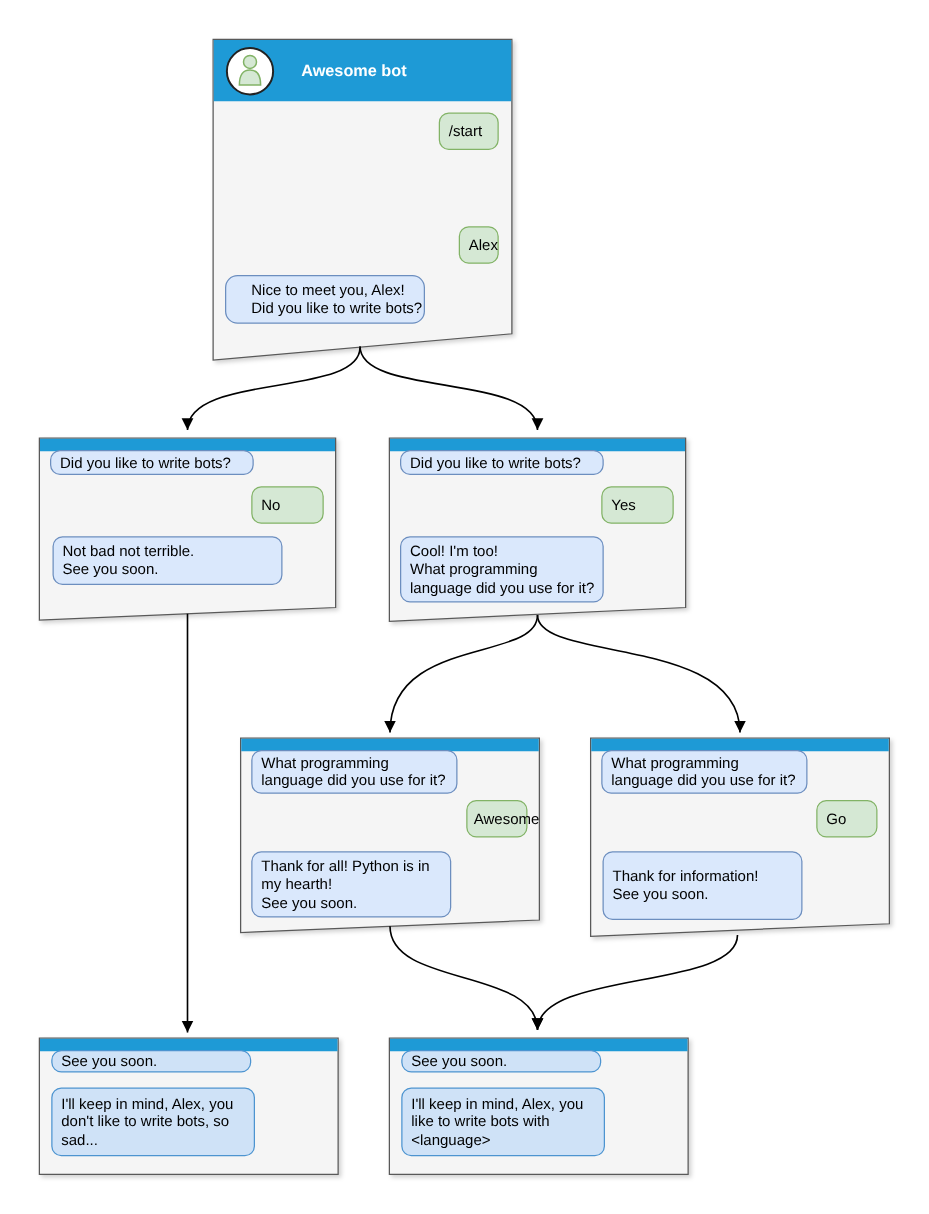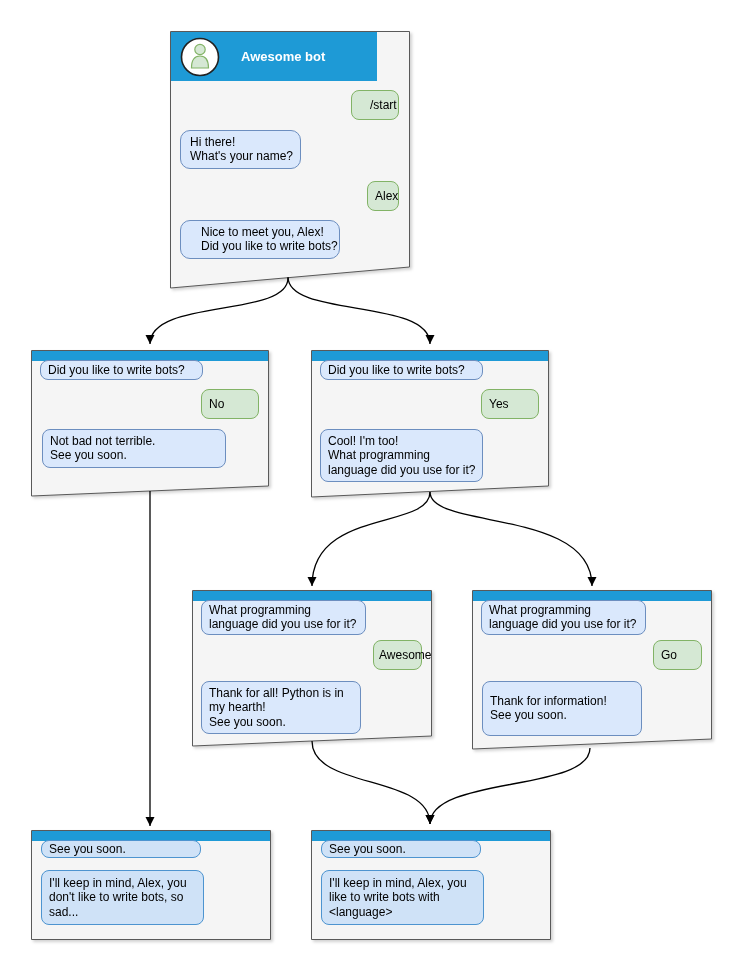--- a/index.html
+++ b/index.html
@@ -5,21 +5,21 @@
   html,body { margin:0; padding:0; background:#ffffff; }
   body { width:743px; height:971px; font-family:"Liberation Sans", sans-serif; }
   #canvas { position:relative; width:743px; height:971px; overflow:hidden; }
   #diagram-svg { position:absolute; left:0; top:0; }
   .win { fill:var(--window-bg); stroke:var(--window-border); stroke-width:1;
          filter:drop-shadow(2px 2px 1.5px rgba(0,0,0,0.18)); }
   .edge { fill:none; stroke:var(--arrow-color); stroke-width:1.3; }
   .win-wrap { position:absolute; }
   .strip { position:absolute; left:1px; top:1px; height:10px; width:236px;
            background:var(--header-blue); }
-  .main-header { position:absolute; left:1px; top:1px; height:49px; width:206px;
+  .main-header { position:absolute; left:1px; top:1px; height:49px; width:238px;
                  background:var(--header-blue); display:flex; align-items:center; }
   .avatar { margin-left:9px; flex:0 0 auto; }
   .title { color:#ffffff; font-weight:bold; font-size:13px; margin-left:21px; }
   .bubble { position:absolute; white-space:pre; font-size:12px; line-height:1.2;
             border-radius:8px; box-sizing:border-box; color:#000; }
   .bot  { background:var(--bot-bubble-bg); border:1px solid var(--bot-bubble-border); }
   .user { background:var(--user-bubble-bg); border:1px solid var(--user-bubble-border); }
   .endb { background:var(--end-bubble-bg); border:1px solid var(--end-bubble-border); }
   .r10 { border-radius:10px; }
 </style>
@@ -56,23 +56,21 @@
     <div class="main-header">
       <svg class="avatar" width="40" height="40" viewBox="0 0 40 40">
         <circle cx="20" cy="20" r="18.5" fill="#ffffff" stroke="#222" stroke-width="1.6"></circle>
         <g>
           <circle cx="20" cy="12.5" r="5.2" fill="#d5e8d4" stroke="#82b366" stroke-width="1.2"></circle>
           <path d="M11.5,31 C11.5,22.5 14.5,19 20,19 C25.5,19 28.5,22.5 28.5,31 Z" fill="#d5e8d4" stroke="#82b366" stroke-width="1.2"></path>
         </g>
       </svg>
       <span class="title">Awesome bot</span>
     </div>
-    <div class="bubble user" style="right:11px;top:59px;width:48px;padding:7px 18px;">/start</div>
-    <div class="bubble bot r10" style="left:10px;top:99px;width:121px;padding:4px 9px;">Hi there!
-What's your name?</div>
+    <div class="bubble user" style="right:11px;top:59px;width:48px;padding:7px 7px;">/start</div>
     <div class="bubble user" style="right:11px;top:150px;width:32px;padding:7px 7px;text-align:right;">Alex</div>
     <div class="bubble bot r10" style="left:10px;top:189px;width:160px;padding:4px 20px;">Nice to meet you, Alex!
 Did you like to write bots?</div>
   </div>
 
   <div class="win-wrap" style="left:31px;top:350px;width:238px;height:146px;">
     <div class="strip"></div>
     <div class="bubble bot" style="left:9px;top:10px;width:163px;padding:2px 7px;">Did you like to write bots?</div>
     <div class="bubble user" style="right:10px;top:39px;width:58px;padding:7px 7px;">No</div>
     <div class="bubble bot" style="left:11px;top:79px;width:184px;padding:4px 7px;">Not bad not terrible.

